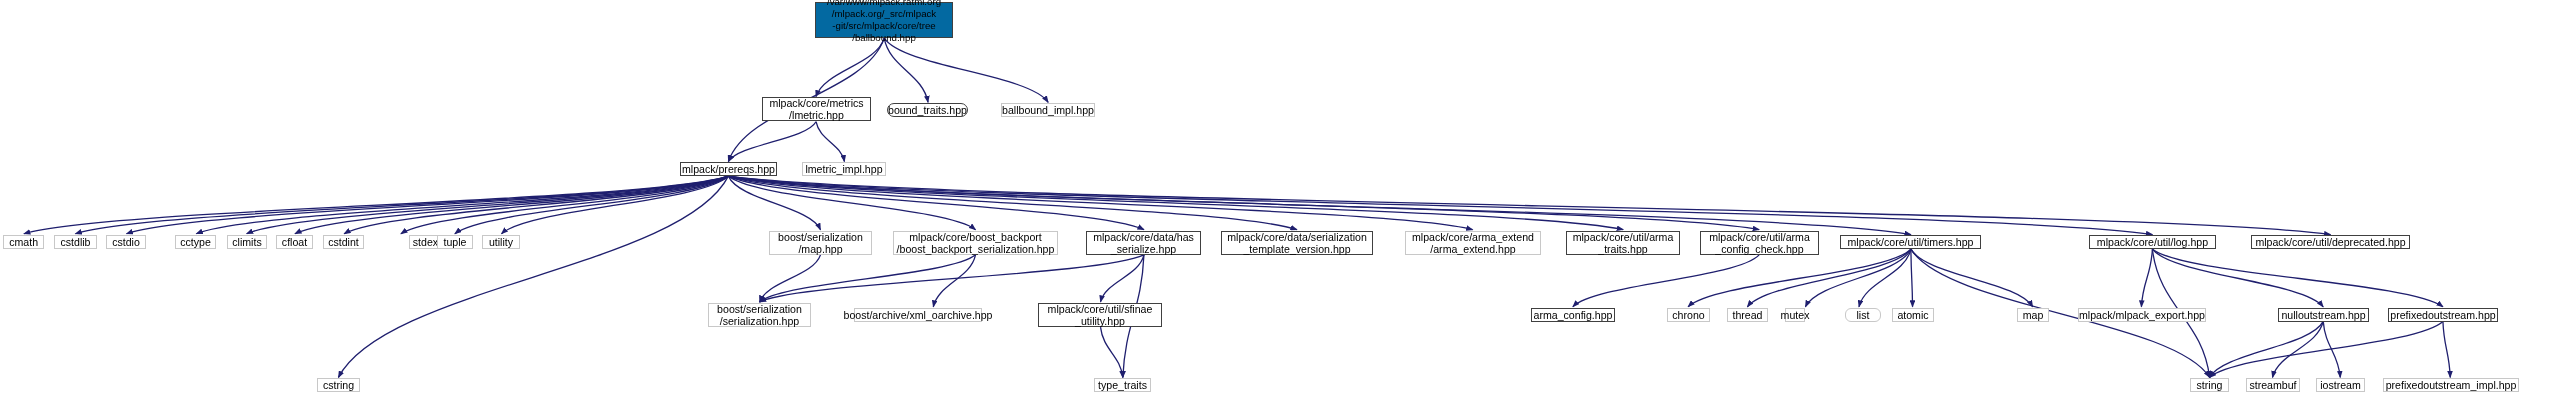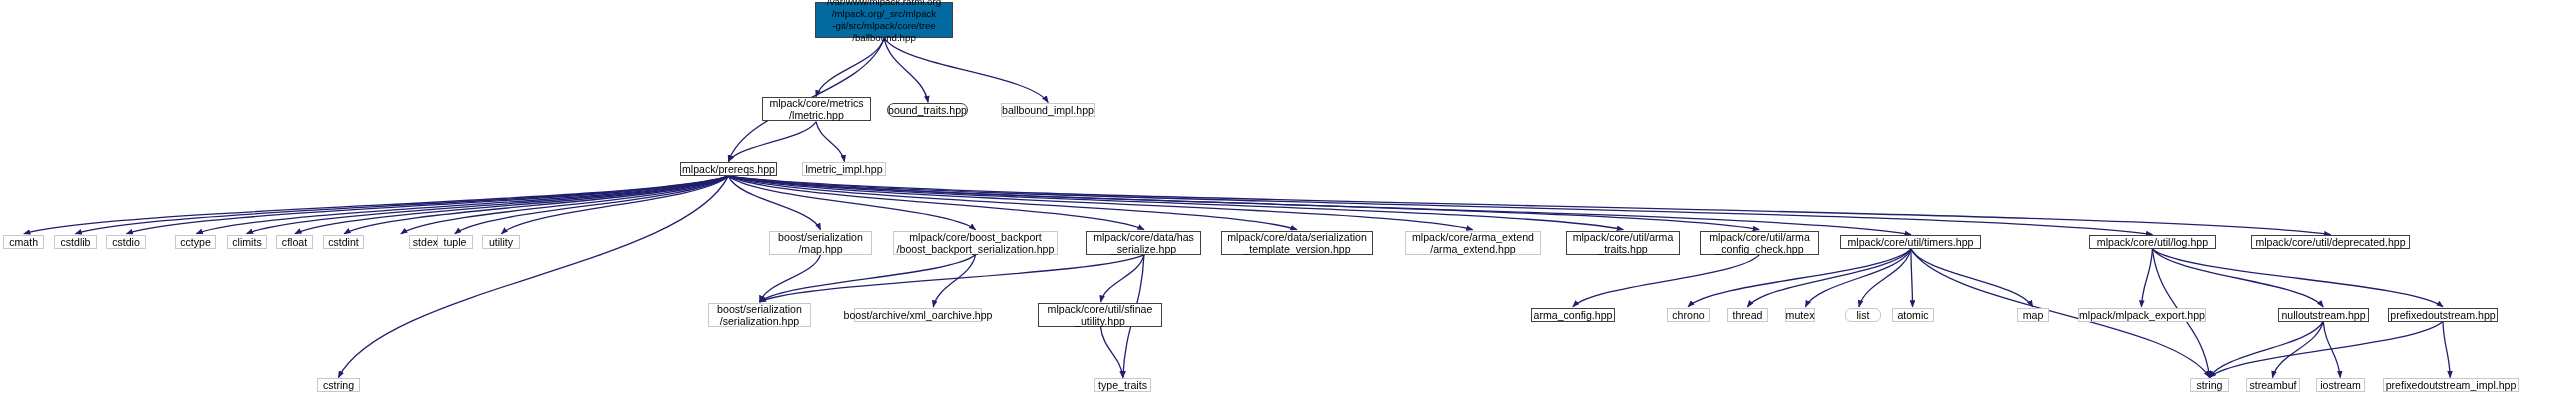--- a/index.html
+++ b/index.html
@@ -135,21 +135,21 @@
       <div class="node strong" style="left: 2089px; top: 235px; width: 127px; height: 14px;">mlpack/core/util/log.hpp</div>
       <div class="node strong" style="left: 2251px; top: 235px; width: 159px; height: 14px;">mlpack/core/util/deprecated.hpp</div>
       <div class="node " style="left: 708px; top: 303px; width: 103px; height: 24px;">boost/serialization
 /serialization.hpp</div>
       <div class="node " style="left: 854px; top: 308px; width: 128px; height: 14px;">boost/archive/xml_oarchive.hpp</div>
       <div class="node strong" style="left: 1038px; top: 303px; width: 124px; height: 24px;">mlpack/core/util/sfinae
 _utility.hpp</div>
       <div class="node strong" style="left: 1531px; top: 308px; width: 84px; height: 14px;">arma_config.hpp</div>
       <div class="node " style="left: 1667px; top: 308px; width: 43px; height: 14px;">chrono</div>
       <div class="node " style="left: 1727px; top: 308px; width: 41px; height: 14px;">thread</div>
-      <div class="node " style="left: 1785px; top: 308px; width: 30px; height: 14px;">mutex</div>
+      <div class="node " style="left: 1785px; top: 308px; width: 20px; height: 14px;">mutex</div>
       <div class="node " style="left: 1845px; top: 308px; width: 36px; height: 14px; border-radius: 6px;">list</div>
       <div class="node " style="left: 1892px; top: 308px; width: 42px; height: 14px;">atomic</div>
       <div class="node " style="left: 2017px; top: 308px; width: 32px; height: 14px;">map</div>
       <div class="node " style="left: 2078px; top: 308px; width: 128px; height: 14px;">mlpack/mlpack_export.hpp</div>
       <div class="node strong" style="left: 2278px; top: 308px; width: 91px; height: 14px;">nulloutstream.hpp</div>
       <div class="node strong" style="left: 2388px; top: 308px; width: 110px; height: 14px;">prefixedoutstream.hpp</div>
       <div class="node " style="left: 2190px; top: 378px; width: 39px; height: 14px;">string</div>
       <div class="node " style="left: 2246px; top: 378px; width: 54px; height: 14px;">streambuf</div>
       <div class="node " style="left: 2316px; top: 378px; width: 49px; height: 14px;">iostream</div>
       <div class="node " style="left: 2383px; top: 378px; width: 136px; height: 14px;">prefixedoutstream_impl.hpp</div>

